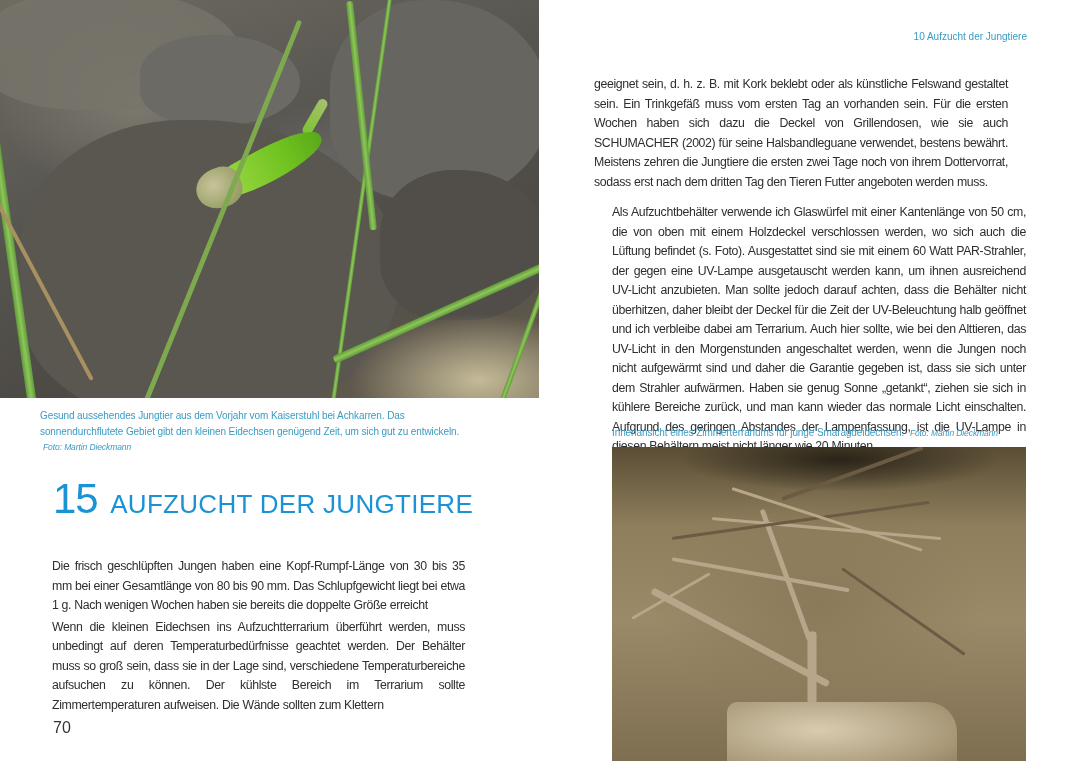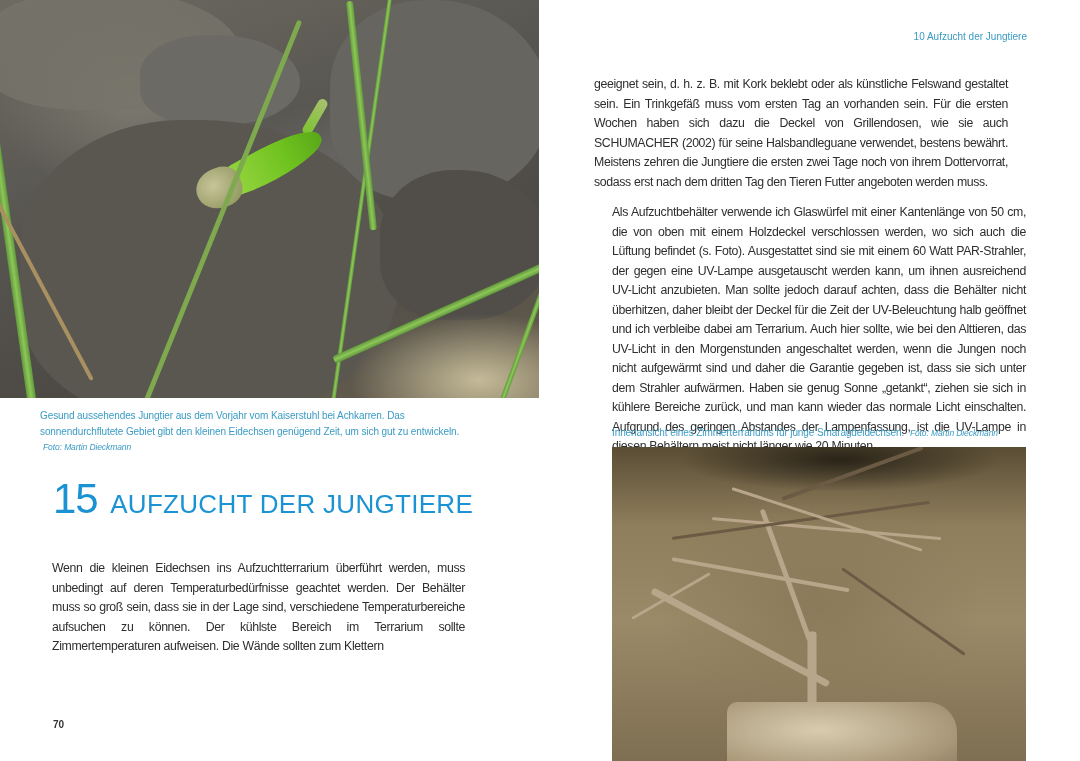--- a/index.html
+++ b/index.html
@@ -56,21 +56,21 @@
 
     .body-text {
       position: absolute; font-size: 12.3px; line-height: 19.5px; color: #2e2e2e;
       text-align: justify; letter-spacing: -0.35px;
       font-family: "Liberation Sans", "DejaVu Sans", sans-serif;
     }
     .body-text p { margin: 0; }
     .left-text { left: 52px; top: 557px; width: 413px; }
     .left-text p.para2 { margin-top: 2px; }
 
-    .page-number { position: absolute; left: 53px; top: 719px; font-size: 10px; color: #333; font-weight: bold; }
+    .page-number { position: absolute; left: 53px; top: 719px; font-size: 16px; color: #333; }
 
     .running-head { position: absolute; right: 53px; top: 31px; font-size: 10px; color: #3a9bc4; }
 
     .right-text-1 { left: 54px; top: 75px; width: 414px; }
     .right-text-2 { left: 72px; top: 191px; width: 414px; margin-top: 12px; }
 
     .caption-right { left: 72px; top: 425px; width: 414px; }
 
     .photo-terrarium {
       position: absolute; left: 72px; top: 447px; width: 414px; height: 314px; overflow: hidden;
@@ -112,20 +112,21 @@
     <span>Gesund aussehendes Jungtier aus dem Vorjahr vom Kaiserstuhl bei Achkarren. Das sonnendurchflutete Gebiet gibt den kleinen Eidechsen genügend Zeit, um sich gut zu entwickeln.</span>
     <span class="credit">Foto: Martin Dieckmann</span>
   </div>
 
   <div class="chapter-heading">
     <span class="chapter-num">15</span>
     <span class="chapter-title">AUFZUCHT DER JUNGTIERE</span>
   </div>
 
   <div class="body-text left-text">
+    <p>Die frisch geschlüpften Jungen haben eine Kopf-Rumpf-Länge von 30 bis 35 mm bei einer Gesamtlänge von 80 bis 90 mm. Das Schlupfgewicht liegt bei etwa 1 g. Nach wenigen Wochen haben sie bereits die doppelte Größe erreicht</p>
     <p class="para2">Wenn die kleinen Eidechsen ins Aufzuchtterrarium überführt werden, muss unbedingt auf deren Temperaturbedürfnisse geachtet werden. Der Behälter muss so groß sein, dass sie in der Lage sind, verschiedene Temperaturbereiche aufsuchen zu können. Der kühlste Bereich im Terrarium sollte Zimmertemperaturen aufweisen. Die Wände sollten zum Klettern</p>
   </div>
 
   <div class="page-number">70</div>
 </div>
 
 <div class="page page-right">
   <div class="running-head">10 Aufzucht der Jungtiere</div>
 
   <div class="body-text right-text-1">

